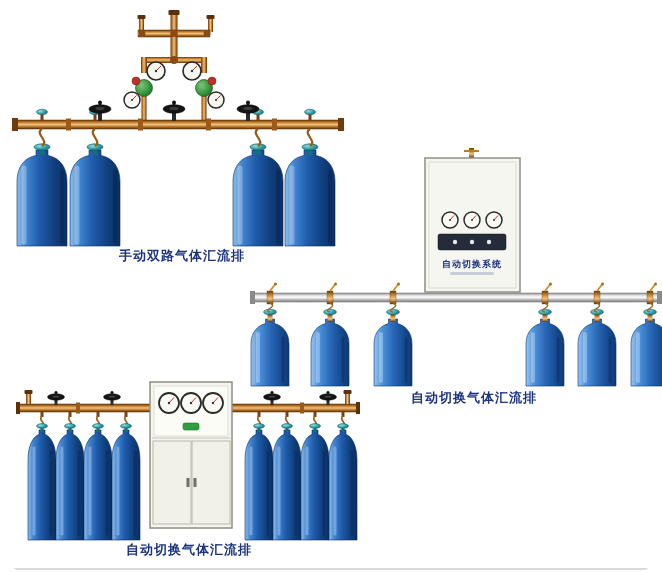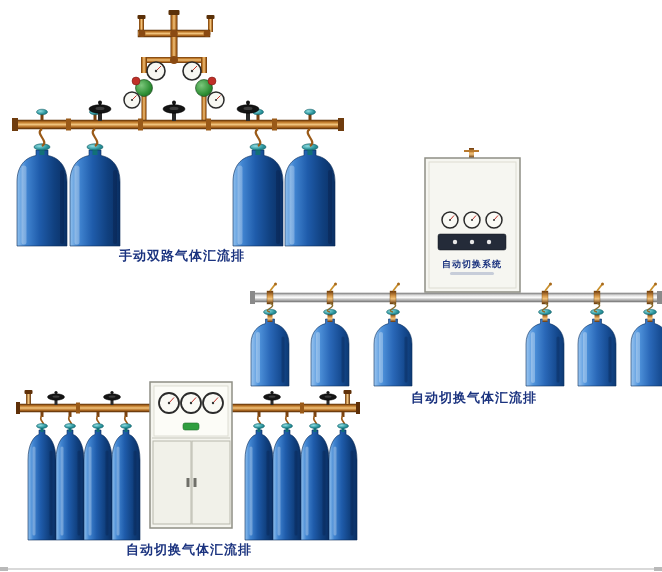--- a/index.html
+++ b/index.html
@@ -1,18 +1,18 @@
 <!DOCTYPE html>
 <html><head>
 <meta charset="utf-8">
 <style>
   html,body{margin:0;padding:0;background:#ffffff;}
   .canvas{
     position:relative;width:662px;height:572px;background:#ffffff;
-    overflow:hidden;font-family:"Liberation Sans",sans-serif;
+    overflow:hidden;font-family:"Liberation Sans",sans-serif;border-radius:27px;
   }
   .illus{position:absolute;display:block;}
   .caption{
     position:absolute;font-size:13px;font-weight:bold;color:#1b337f;
     text-align:center;letter-spacing:1px;line-height:15px;
     font-family:"Liberation Sans",sans-serif;
   }
   .bottom-rule{position:absolute;left:0;top:568px;width:662px;height:2px;background:#d9d9d9;}
   .bottom-corner{position:absolute;top:567px;height:4px;background:#b9b9b9;}
 </style>

